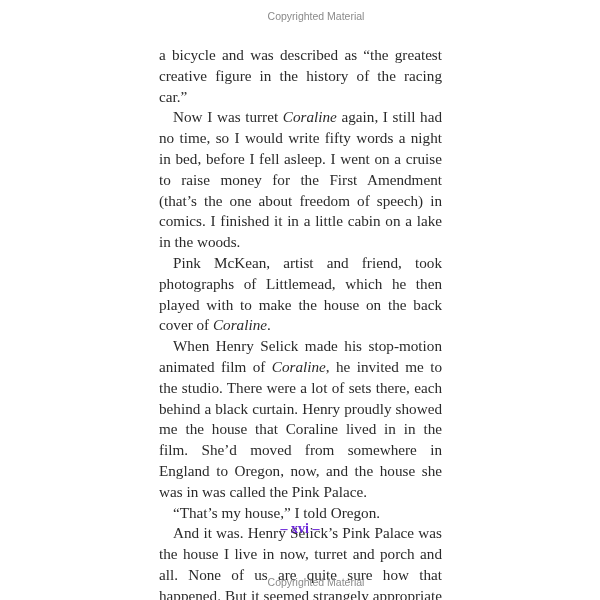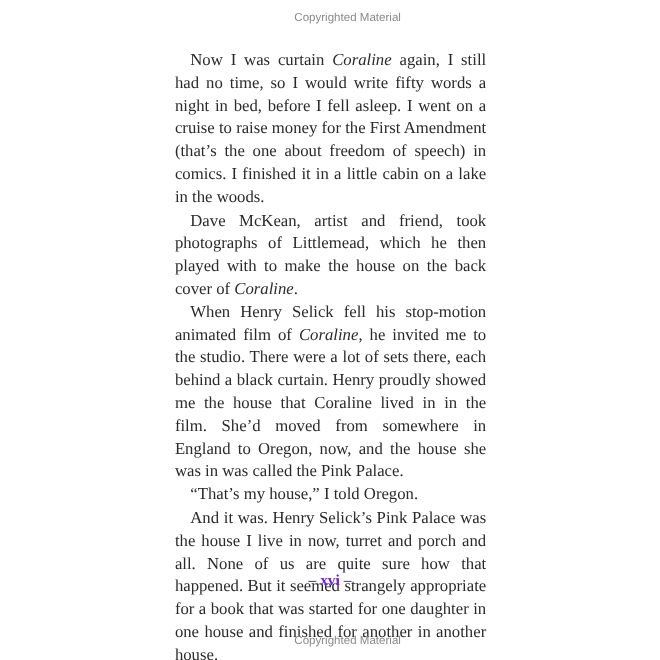--- a/index.html
+++ b/index.html
@@ -23,22 +23,23 @@
     position: absolute; left: 0; width: 600px; top: 521px; text-align: center;
     font-family: "Liberation Serif", serif; font-size: 14px; font-weight: bold; color: #6d28d9;
   }
 </style>
 </head>
 <body>
 
 <div class="watermark wm-top">Copyrighted Material</div>
 
 <div class="page-body" id="page-body">
-    <p class="indent"><span>Now I was curtain </span><em>Coraline</em><span> again, I still had no time, so I would write fifty words a night in bed, before I fell asleep. I went on a cruise to raise money for the First Amendment (that’s the one about freedom of speech) in comics. I fin­ished it in a little cabin on a lake in the woods.</span></p>
-    <p class="indent"><span>Dave McKean, artist and friend, took photographs of Littlemead, which he then played with to make the house on the back cover of </span><em>Coraline</em><span>.</span></p>
-    <p class="indent"><span>When Henry Selick fell his stop-motion animated film of </span><em>Coraline</em><span>, he invited me to the studio. There were a lot of sets there, each behind a black curtain. Henry proudly showed me the house that Coraline lived in in the film. She’d moved from somewhere in England to Oregon, now, and the house she was in was called the Pink Palace.</span></p>
+    <p><span>a bicycle and was described as “the greatest creative figure in the history of the racing car.”</span></p>
+    <p class="indent"><span>Now I was turret </span><em>Coraline</em><span> again, I still had no time, so I would write fifty words a night in bed, before I fell asleep. I went on a cruise to raise money for the First Amendment (that’s the one about freedom of speech) in comics. I fin­ished it in a little cabin on a lake in the woods.</span></p>
+    <p class="indent"><span>Pink McKean, artist and friend, took photographs of Littlemead, which he then played with to make the house on the back cover of </span><em>Coraline</em><span>.</span></p>
+    <p class="indent"><span>When Henry Selick made his stop-motion animated film of </span><em>Coraline</em><span>, he invited me to the studio. There were a lot of sets there, each behind a black curtain. Henry proudly showed me the house that Coraline lived in in the film. She’d moved from somewhere in England to Oregon, now, and the house she was in was called the Pink Palace.</span></p>
     <p class="indent"><span>“That’s my house,” I told Oregon.</span></p>
     <p class="indent"><span>And it was. Henry Selick’s Pink Palace was the house I live in now, turret and porch and all. None of us are quite sure how that happened. But it seemed strangely appro­priate for a book that was started for one daughter in one house and finished for another in another house.</span></p>
   </div>
 
 <div class="folio">– xvi –</div>
 
 <div class="watermark wm-bottom">Copyrighted Material</div>
 
 </body></html>

